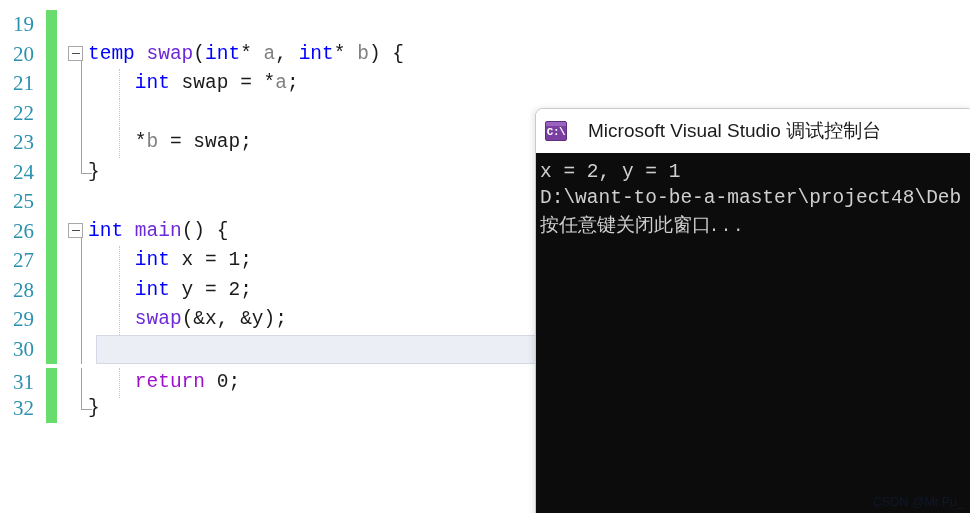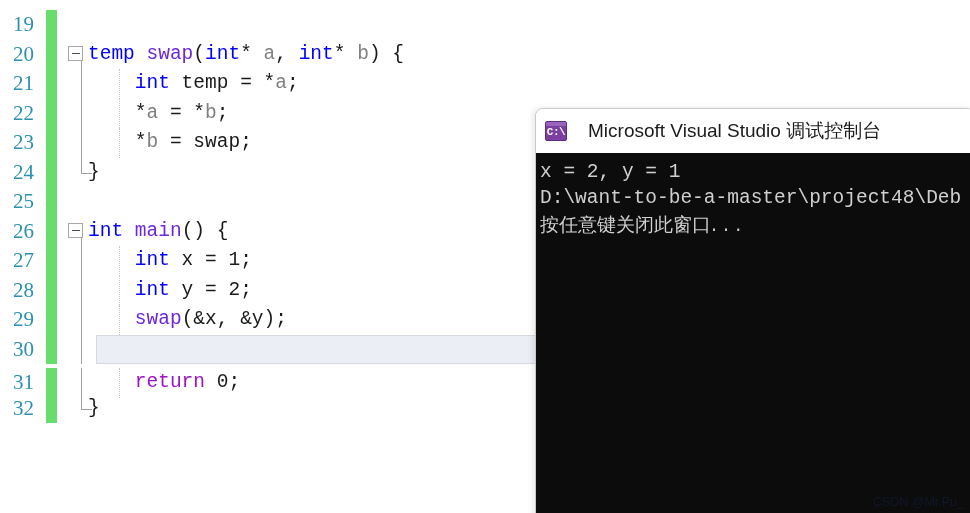--- a/index.html
+++ b/index.html
@@ -254,28 +254,27 @@
         <div class="changebar" style="background: rgb(104, 221, 110);"></div>
         <div class="fold-box"></div>
         <div class="outline-vert" style="top: 21px; height: 8.5px;"></div>
         <div class="code-text"><span class="kw">temp</span><span class="plain"> </span><span class="fn">swap</span><span class="brace">(</span><span class="kw">int</span><span class="plain">* </span><span class="var">a</span><span class="plain">, </span><span class="kw">int</span><span class="plain">* </span><span class="var">b</span><span class="brace">) {</span></div>
       </div>
       <div class="code-line" style="top: 69px; padding-left: 31px;">
         <div class="ln">21</div>
         <div class="changebar" style="background: rgb(104, 221, 110);"></div>
         <div class="outline-vert"></div>
         <div class="indentguide"></div>
-        <div class="code-text"><span class="plain">    </span><span class="kw">int</span><span class="plain"> temp = *</span><span class="var">a</span><span class="plain">;</span></div>
+        <div class="code-text"><span class="plain">    </span><span class="kw">int</span><span class="plain"> swap = *</span><span class="var">a</span><span class="plain">;</span></div>
       </div>
       <div class="code-line" style="top: 98.5px;">
         <div class="ln">22</div>
         <div class="changebar" style="background: rgb(104, 221, 110);"></div>
         <div class="outline-vert"></div>
         <div class="indentguide"></div>
-        <div class="code-text"><span class="plain">    *</span><span class="var">a</span><span class="plain"> = *</span><span class="var">b</span><span class="plain">;</span></div>
       </div>
       <div class="code-line" style="top: 128px;">
         <div class="ln">23</div>
         <div class="changebar" style="background: rgb(104, 221, 110);"></div>
         <div class="outline-vert"></div>
         <div class="indentguide"></div>
         <div class="code-text"><span class="plain">    *</span><span class="var">b</span><span class="plain"> = swap;</span></div>
       </div>
       <div class="code-line" style="top: 157.5px;">
         <div class="ln">24</div>

